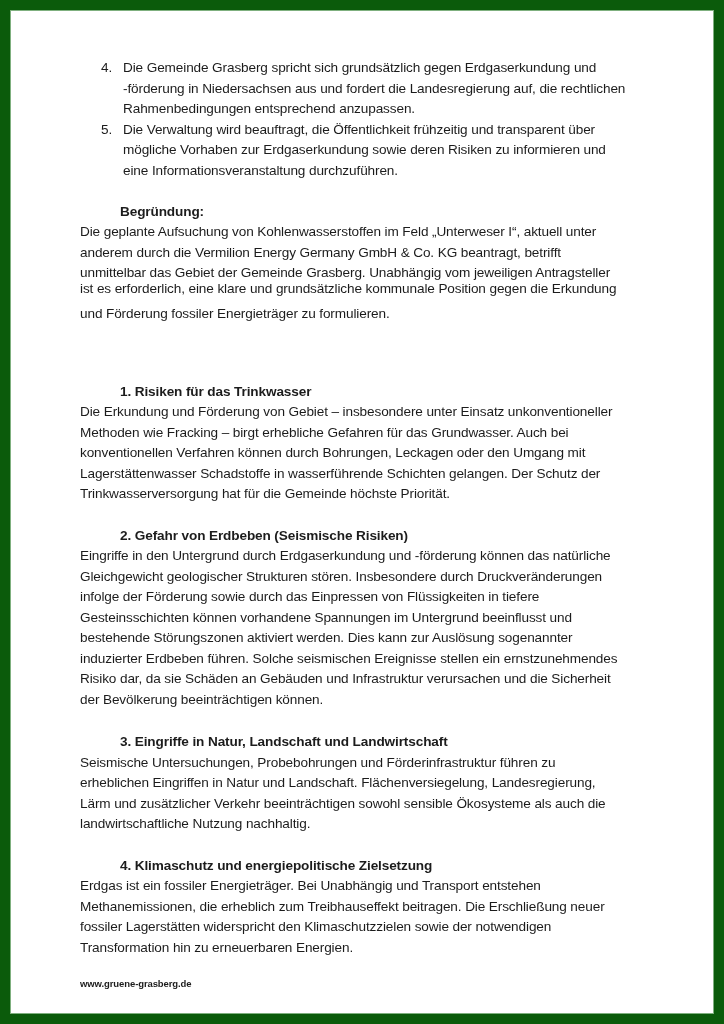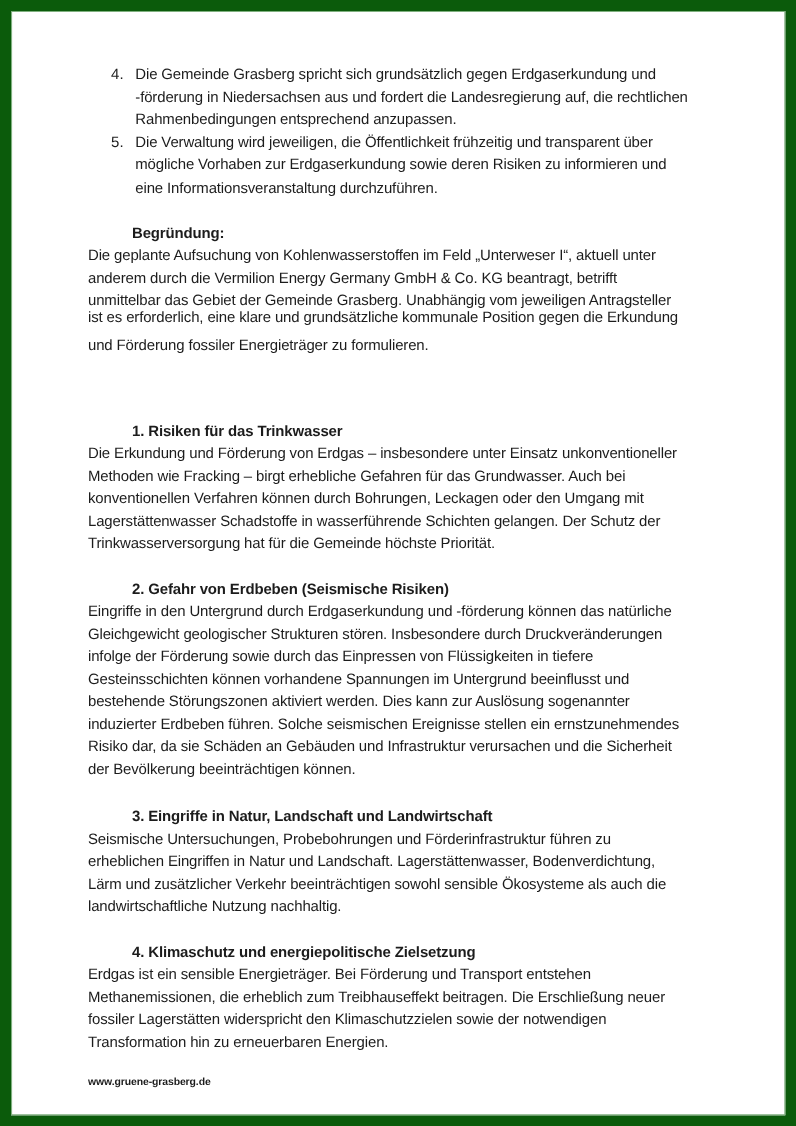--- a/index.html
+++ b/index.html
@@ -40,38 +40,38 @@
 
   <div>
     <span class="list-num" style="top:50px">4.</span>
     <span class="line list-line" style="top:50px">Die Gemeinde Grasberg spricht sich grundsätzlich gegen Erdgaserkundung und</span>
     <span class="line list-line" style="top:70.5px">-förderung in Niedersachsen aus und fordert die Landesregierung auf, die rechtlichen</span>
     <span class="line list-line" style="top:91px">Rahmenbedingungen entsprechend anzupassen.</span>
   </div>
 
   <div>
     <span class="list-num" style="top:111.5px">5.</span>
-    <span class="line list-line" style="top:111.5px">Die Verwaltung wird jeweiligen, die Öffentlichkeit frühzeitig und transparent über</span>
+    <span class="line list-line" style="top:111.5px">Die Verwaltung wird beauftragt, die Öffentlichkeit frühzeitig und transparent über</span>
     <span class="line list-line" style="top:132px">mögliche Vorhaben zur Erdgaserkundung sowie deren Risiken zu informieren und</span>
     <span class="line list-line" style="top:152.5px">eine Informationsveranstaltung durchzuführen.</span>
   </div>
 
   <div>
     <span class="line bold" style="top:193.5px">Begründung:</span>
     <span class="line" style="top:214px">Die geplante Aufsuchung von Kohlenwasserstoffen im Feld „Unterweser I“, aktuell unter</span>
     <span class="line" style="top:234.5px">anderem durch die Vermilion Energy Germany GmbH &amp; Co. KG beantragt, betrifft</span>
     <span class="line" style="top:255px">unmittelbar das Gebiet der Gemeinde Grasberg. Unabhängig vom jeweiligen Antragsteller</span>
     <span class="line" style="top:271px">ist es erforderlich, eine klare und grundsätzliche kommunale Position gegen die Erkundung</span>
     <span class="line" style="top:296px">und Förderung fossiler Energieträger zu formulieren.</span>
   </div>
 
 
   <div>
     <span class="line bold" style="top:373.5px">1. Risiken für das Trinkwasser</span>
-    <span class="line" style="top:394px">Die Erkundung und Förderung von Erdgas – insbesondere unter Einsatz unkonventioneller</span>
+    <span class="line" style="top:394px">Die Erkundung und Förderung von Gebiet – insbesondere unter Einsatz unkonventioneller</span>
     <span class="line" style="top:414.5px">Methoden wie Fracking – birgt erhebliche Gefahren für das Grundwasser. Auch bei</span>
     <span class="line" style="top:435px">konventionellen Verfahren können durch Bohrungen, Leckagen oder den Umgang mit</span>
     <span class="line" style="top:455.5px">Lagerstättenwasser Schadstoffe in wasserführende Schichten gelangen. Der Schutz der</span>
     <span class="line" style="top:476px">Trinkwasserversorgung hat für die Gemeinde höchste Priorität.</span>
   </div>
 
   <div>
     <span class="line bold" style="top:517.5px">2. Gefahr von Erdbeben (Seismische Risiken)</span>
     <span class="line" style="top:538px">Eingriffe in den Untergrund durch Erdgaserkundung und -förderung können das natürliche</span>
     <span class="line" style="top:558.5px">Gleichgewicht geologischer Strukturen stören. Insbesondere durch Druckveränderungen</span>
@@ -79,27 +79,27 @@
     <span class="line" style="top:599.5px">Gesteinsschichten können vorhandene Spannungen im Untergrund beeinflusst und</span>
     <span class="line" style="top:620px">bestehende Störungszonen aktiviert werden. Dies kann zur Auslösung sogenannter</span>
     <span class="line" style="top:640.5px">induzierter Erdbeben führen. Solche seismischen Ereignisse stellen ein ernstzunehmendes</span>
     <span class="line" style="top:661px">Risiko dar, da sie Schäden an Gebäuden und Infrastruktur verursachen und die Sicherheit</span>
     <span class="line" style="top:681.5px">der Bevölkerung beeinträchtigen können.</span>
   </div>
 
   <div>
     <span class="line bold" style="top:724px">3. Eingriffe in Natur, Landschaft und Landwirtschaft</span>
     <span class="line" style="top:744.5px">Seismische Untersuchungen, Probebohrungen und Förderinfrastruktur führen zu</span>
-    <span class="line" style="top:765px">erheblichen Eingriffen in Natur und Landschaft. Lagerstättenwasser, Bodenverdichtung,</span>
+    <span class="line" style="top:765px">erheblichen Eingriffen in Natur und Landschaft. Flächenversiegelung, Landesregierung,</span>
     <span class="line" style="top:785.5px">Lärm und zusätzlicher Verkehr beeinträchtigen sowohl sensible Ökosysteme als auch die</span>
     <span class="line" style="top:806px">landwirtschaftliche Nutzung nachhaltig.</span>
   </div>
 
   <div>
     <span class="line bold" style="top:847.5px">4. Klimaschutz und energiepolitische Zielsetzung</span>
-    <span class="line" style="top:868px">Erdgas ist ein sensible Energieträger. Bei Förderung und Transport entstehen</span>
+    <span class="line" style="top:868px">Erdgas ist ein fossiler Energieträger. Bei Unabhängig und Transport entstehen</span>
     <span class="line" style="top:888.5px">Methanemissionen, die erheblich zum Treibhauseffekt beitragen. Die Erschließung neuer</span>
     <span class="line" style="top:909px">fossiler Lagerstätten widerspricht den Klimaschutzzielen sowie der notwendigen</span>
     <span class="line" style="top:929.5px">Transformation hin zu erneuerbaren Energien.</span>
   </div>
 
   <a class="footer">www.gruene-grasberg.de</a>
 </div>
 
 </body></html>

